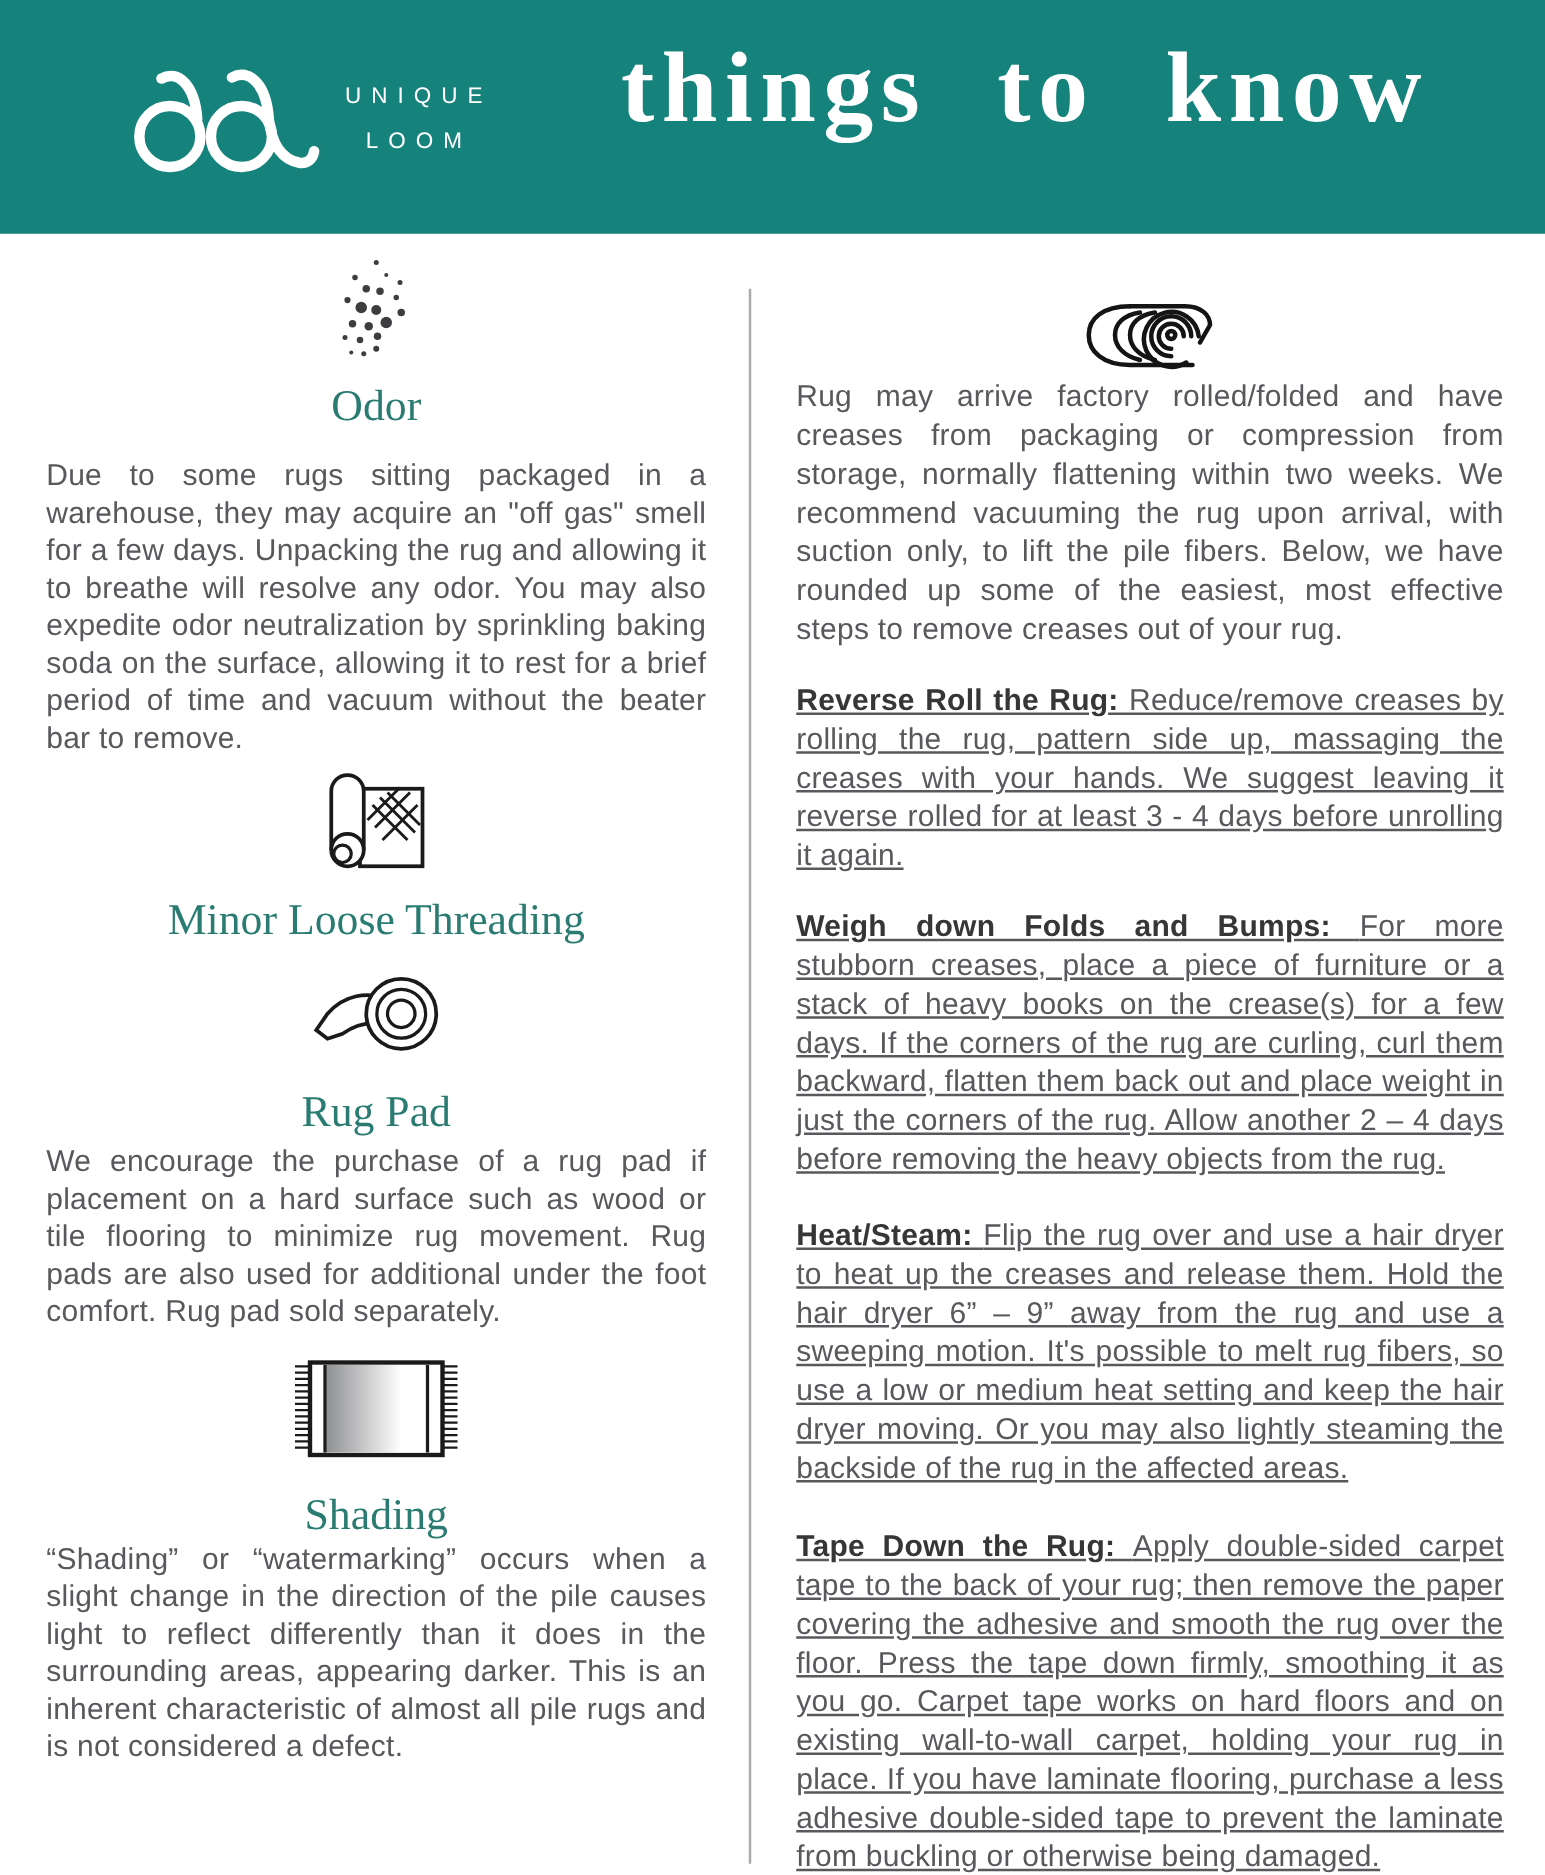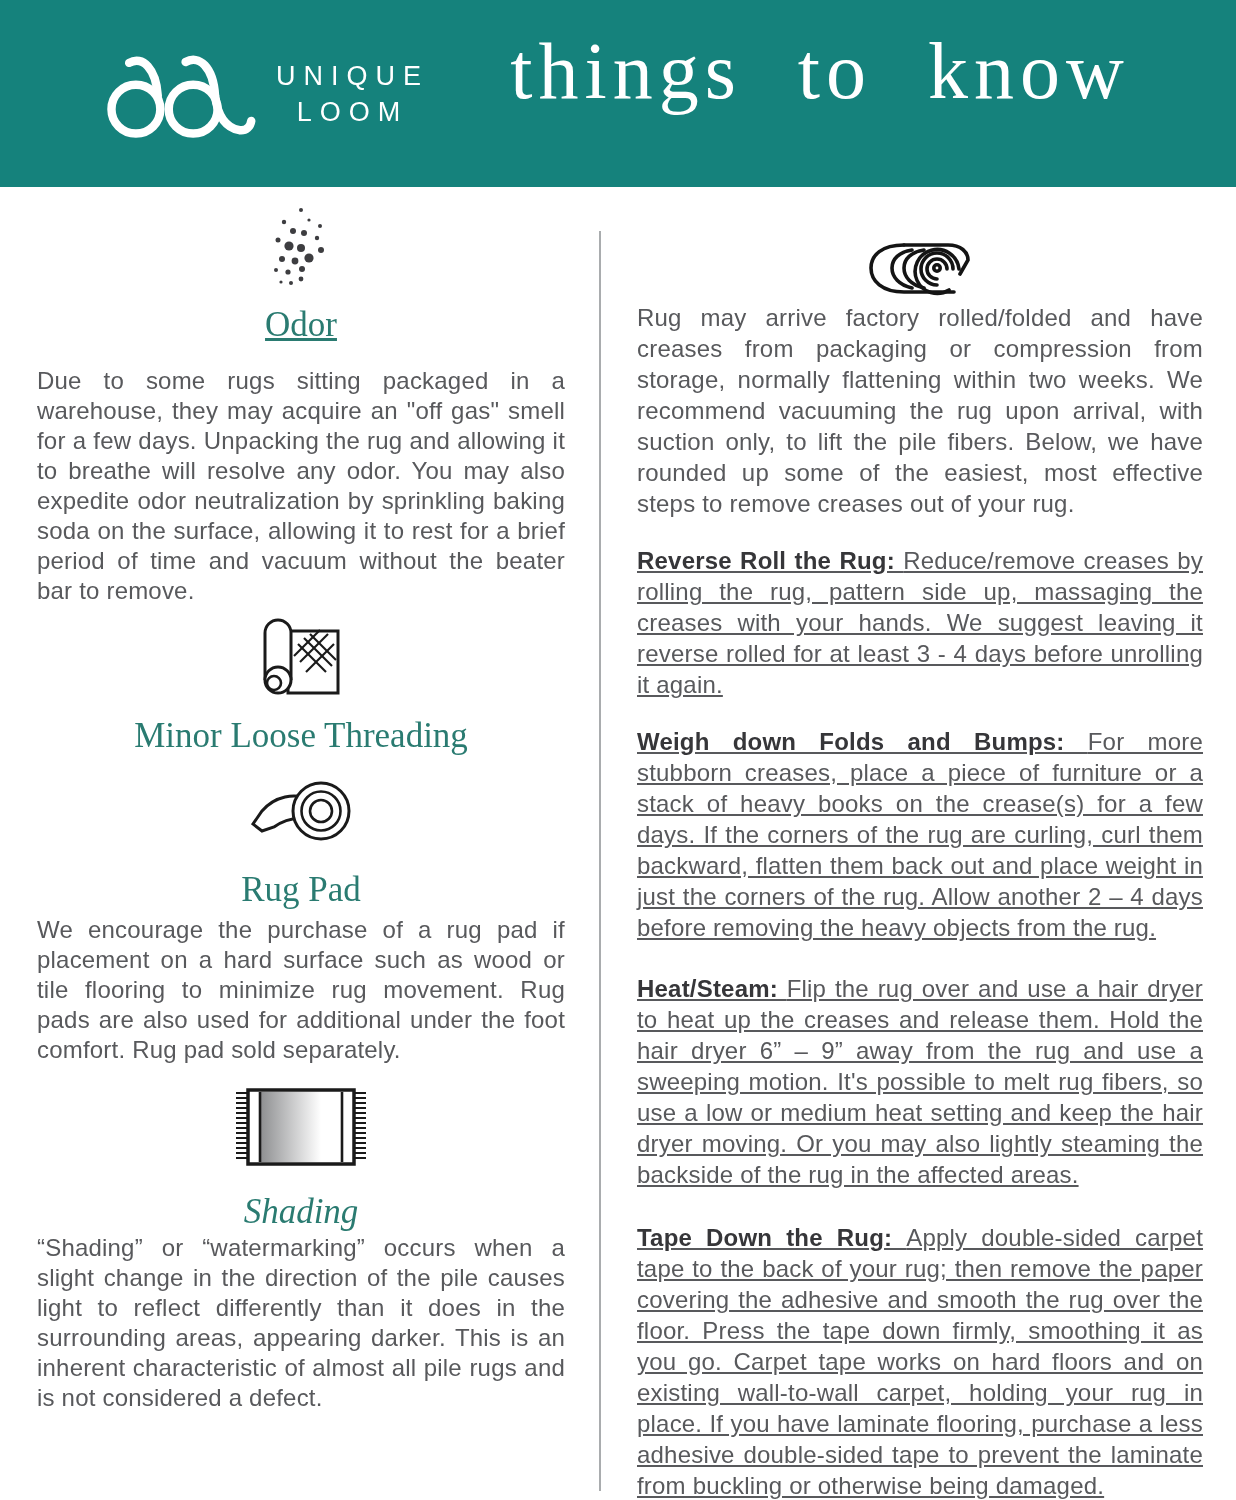--- a/index.html
+++ b/index.html
@@ -3,51 +3,51 @@
 <meta charset="utf-8">
 <style>
   html,body{margin:0;padding:0;background:#ffffff;}
   body{width:1236px;height:1500px;position:relative;font-family:"Liberation Sans",sans-serif;overflow:hidden;}
 
   
   .header{position:absolute;left:0;top:0;width:1236px;height:187px;background:#15827C;}
   .logo{position:absolute;left:98px;top:42px;display:flex;align-items:center;}
   .logo-mark{width:160px;height:104px;}
   .brand{margin-left:18px;color:#ffffff;text-align:center;line-height:36px;
-         font-size:27px;letter-spacing:8px;font-weight:400;}
+         font-size:18px;letter-spacing:8px;font-weight:400;}
   .page-title{position:absolute;left:470px;top:26px;width:700px;text-align:center;
               color:#ffffff;font-family:"Liberation Serif",serif;font-size:80px;
-              letter-spacing:6px;word-spacing:30px;font-weight:400;}
+              letter-spacing:6px;word-spacing:30px;font-weight:700;}
 
   
   .content{position:absolute;left:0;top:187px;width:1236px;height:1313px;}
   .divider{position:absolute;left:599px;top:44px;width:2px;height:1260px;background:#a9acae;}
 
   .col-left{position:absolute;left:37px;top:18px;width:528px;}
   .col-right{position:absolute;left:637px;top:30px;width:566px;}
 
   .icon-row{display:flex;justify-content:center;}
   .heading{font-family:"Liberation Serif",serif;font-size:35px;line-height:42px;
            color:#2A7B71;text-align:center;font-weight:400;}
   .body-text{font-size:24px;line-height:30px;color:#58595C;text-align:justify;letter-spacing:0.2px;}
   .col-right .body-text{line-height:31px;}
   .tip-label{font-weight:700;color:#363639;}
 
   
   .sec-odor .icon-row{margin-top:0;}
-  .sec-odor .heading{margin-top:14px;text-decoration:underline;}
+  .sec-odor .heading{margin-top:14px;}
   .sec-odor .body-text{margin-top:20px;}
   .sec-thread .icon-row{margin-top:10px;}
   .sec-thread .heading{margin-top:14px;}
   .sec-thread .body-text{margin-top:4px;}
   .sec-pad .icon-row{margin-top:18px;}
   .sec-pad .heading{margin-top:22px;}
   .sec-pad .body-text{margin-top:4px;}
   .sec-shade .icon-row{margin-top:22px;}
-  .sec-shade .heading{margin-top:24px;font-style:italic;}
+  .sec-shade .heading{margin-top:24px;}
   .sec-shade .body-text{margin-top:0;}
 
   .col-right .icon-row{margin-top:25px;}
   .col-right .heading{margin-top:22px;}
   .intro{margin-top:6px;}
   .tip{margin-top:26px;text-decoration:underline;}
   .tip.t3{margin-top:30px;}
   .tip.t4{margin-top:32px;}
 
   svg{display:block;}

